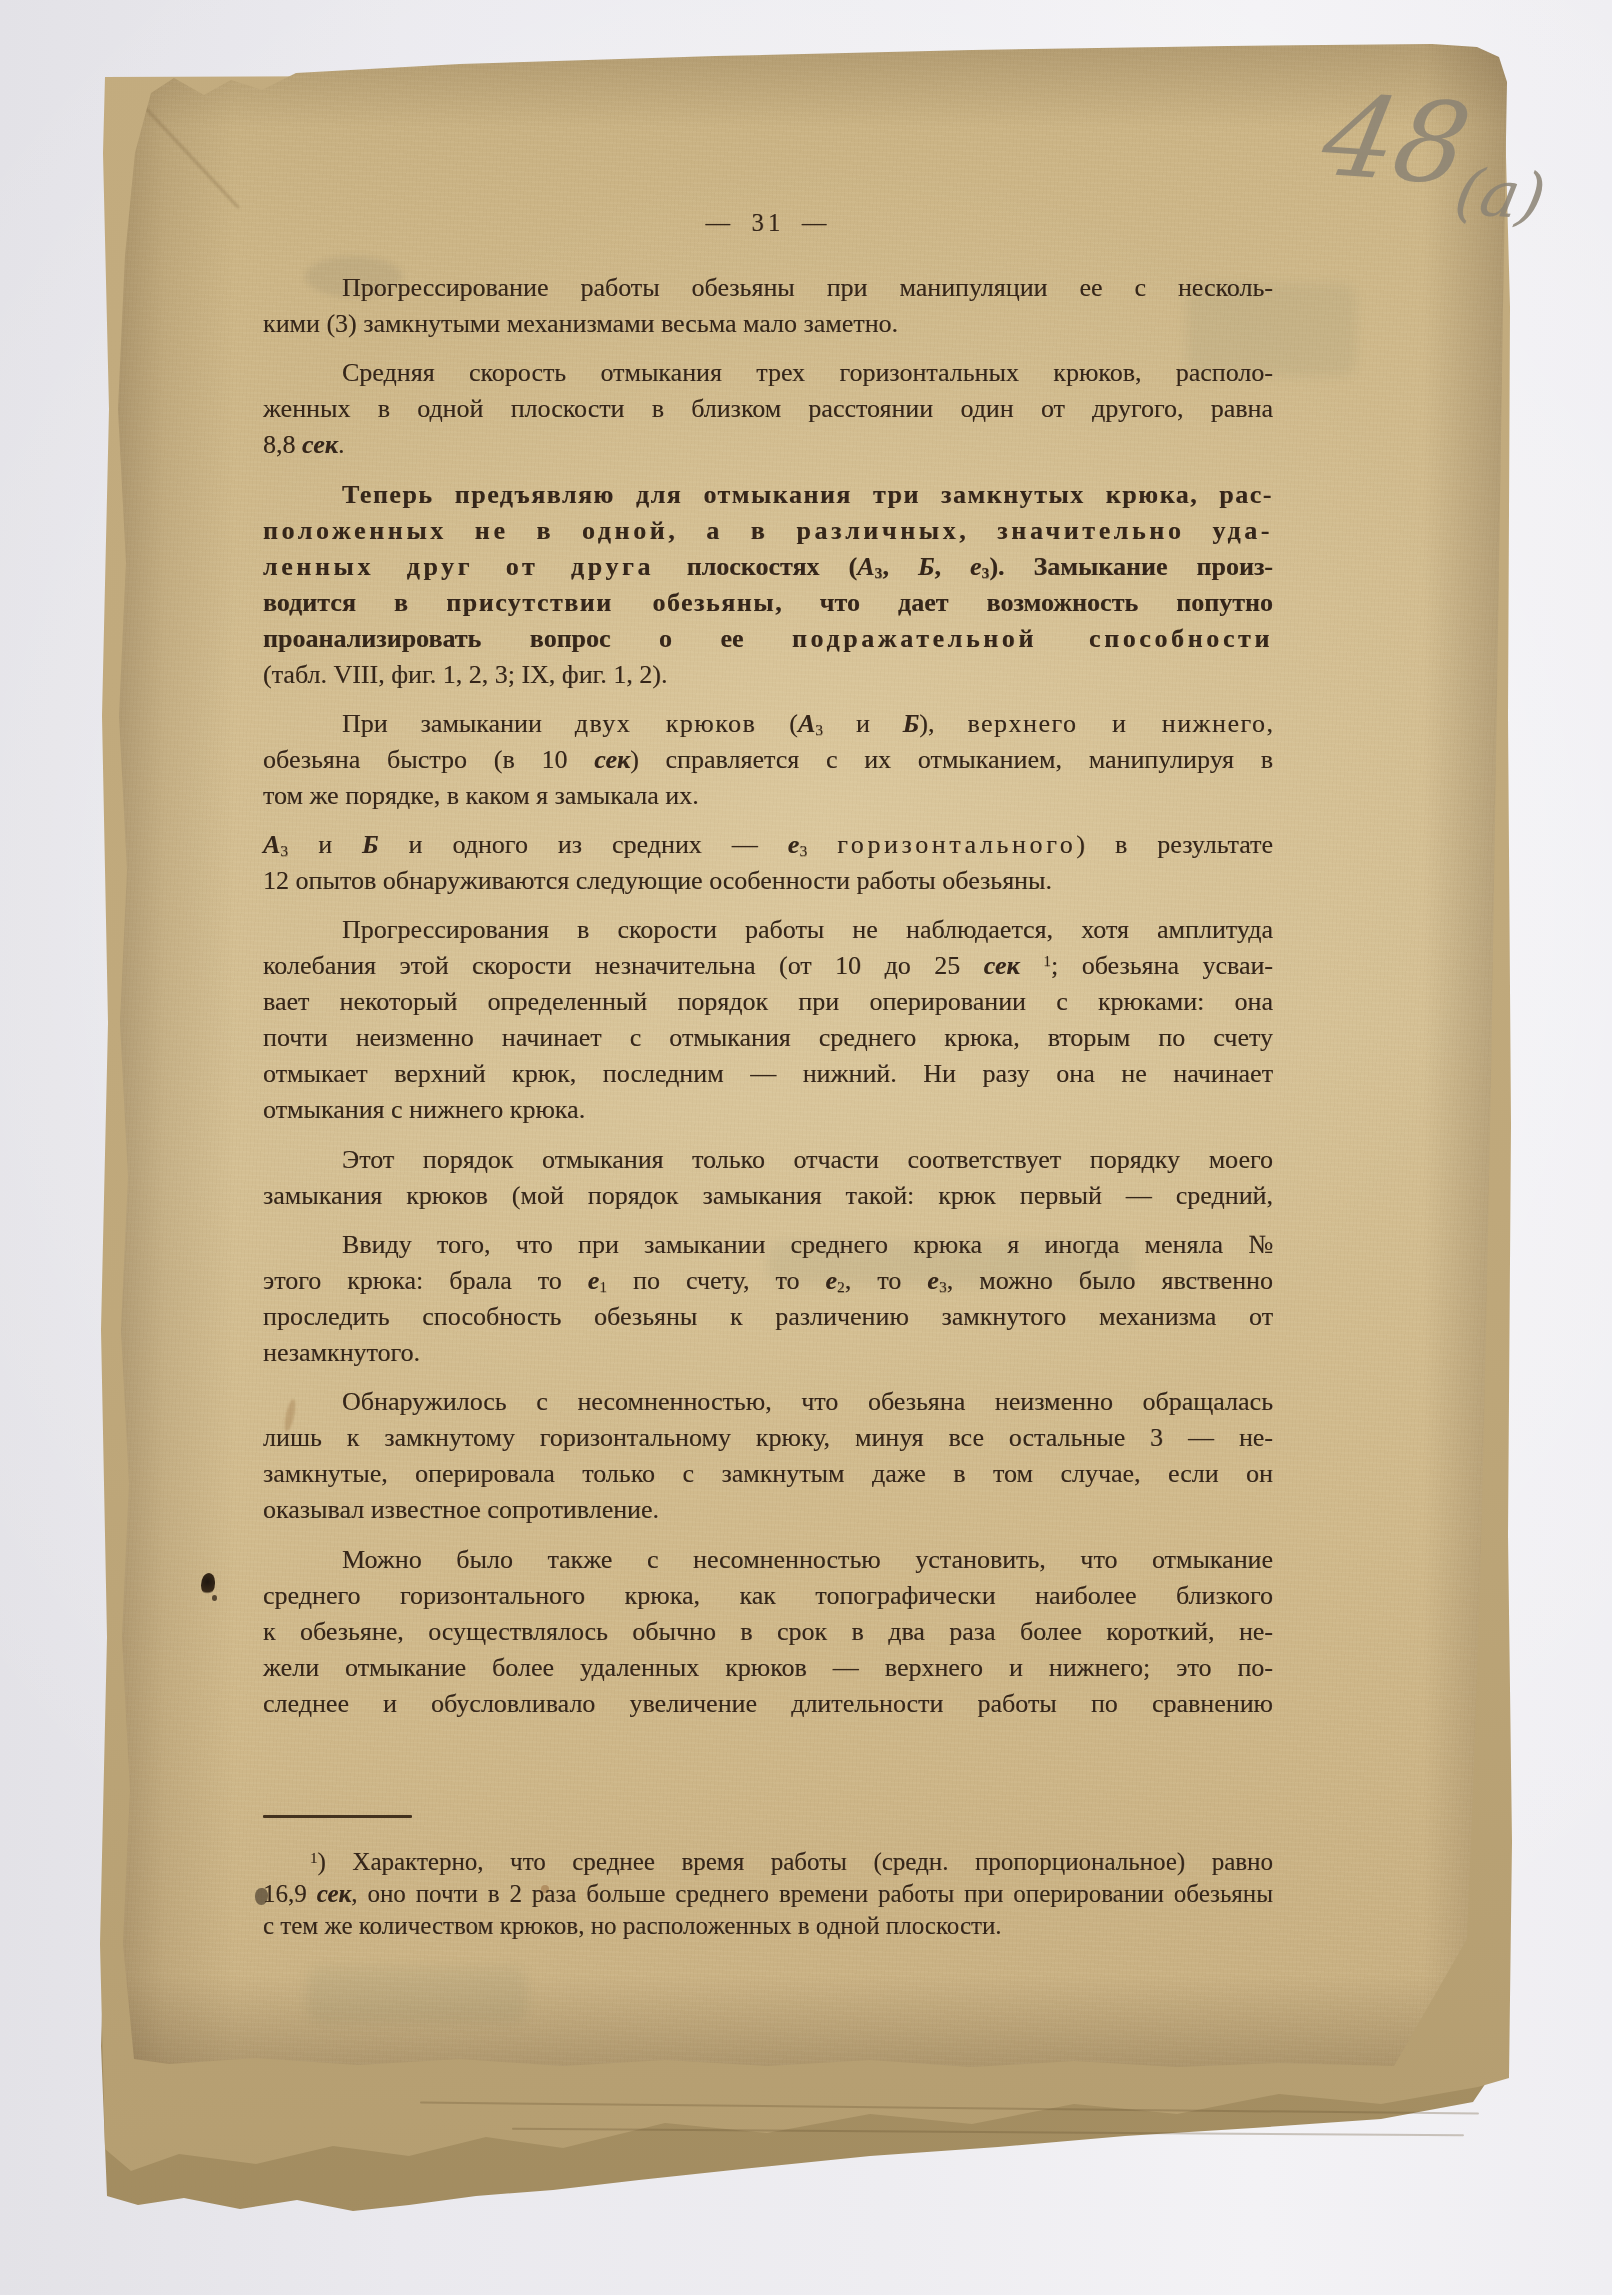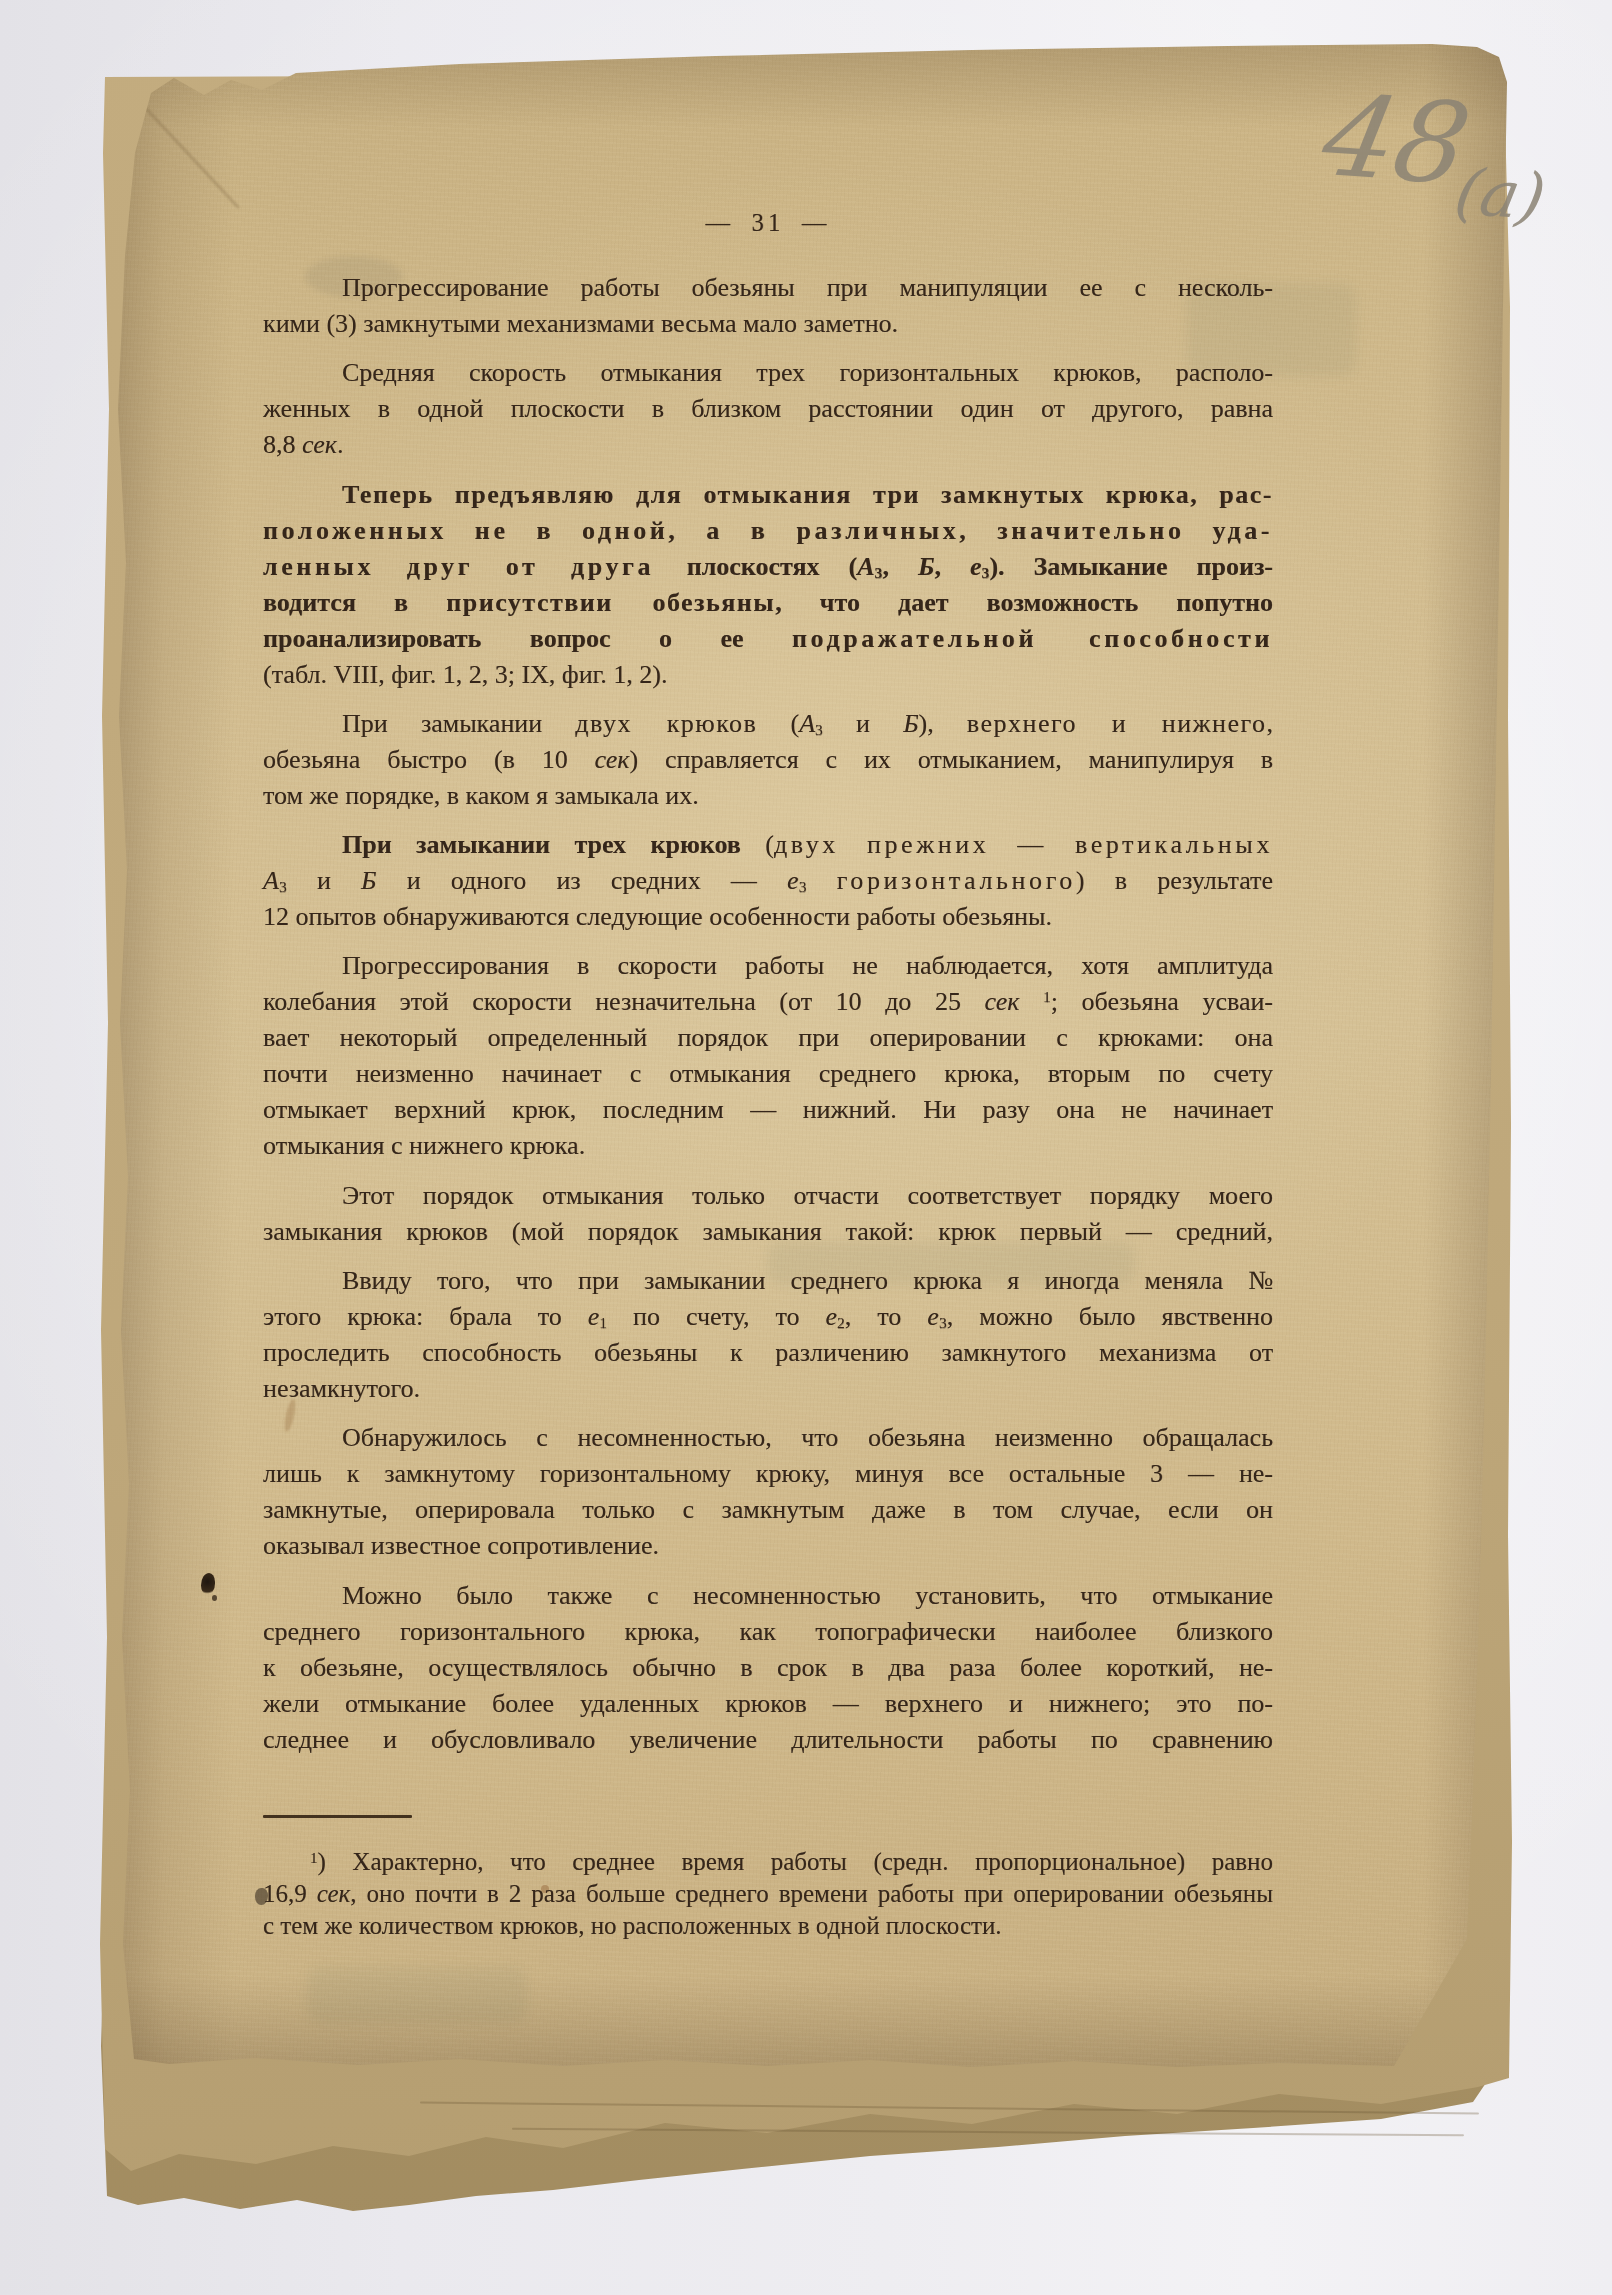--- a/index.html
+++ b/index.html
@@ -52,21 +52,21 @@
   .para{margin-bottom:13.3px;}
   .para.gap{margin-top:0;}
   .tline{
     height:36px;line-height:36px;font-size:26px;
     text-align:justify;text-align-last:justify;
     text-shadow:0.3px 0.3px 0 rgba(53,38,26,.38);
   }
   .tline.first{text-indent:79px;}
   .tline.end{text-align-last:left;}
   .b{font-weight:bold;}
-  .i{font-style:italic;}
+  .i{font-style:italic;font-weight:bold;}
   .ls1{letter-spacing:1.5px;}
   .ls2{letter-spacing:3.6px;}
   sub{font-size:.6em;vertical-align:-.22em;line-height:0;}
   sup{font-size:.6em;vertical-align:.5em;line-height:0;}
   .footnote{position:absolute;top:1815px;left:0;width:100%;font-size:25px;}
   .fn-rule{width:149px;height:2.6px;background:#43321f;border-radius:1px;margin-bottom:28px;}
   .fn-line{
     height:32px;line-height:32px;text-align:justify;text-align-last:justify;
     text-shadow:0.3px 0.3px 0 rgba(53,38,26,.35);
   }
@@ -141,21 +141,20 @@
           <div class="tline"><span class="b">водится в </span><span class="b ls1">присутствии обезьяны</span><span class="b">, что дает возможность попутно</span></div>
           <div class="tline"><span class="b">проанализировать вопрос о ее </span><span class="b ls2">подражательной способности</span></div>
           <div class="tline end"><span>(табл. VIII, фиг. 1, 2, 3; IX, фиг. 1, 2).</span></div>
         </div>
         <div class="para">
           <div class="tline first"><span>При замыкании </span><span class="ls1">двух крюков</span><span> (</span><span class="i">А</span><sub>3</sub><span> и </span><span class="i">Б</span><span>), </span><span class="ls1">верхнего и нижнего</span><span>,</span></div>
           <div class="tline"><span>обезьяна быстро (в 10 </span><span class="i">сек</span><span>) справляется с их отмыканием, манипулируя в</span></div>
           <div class="tline end"><span>том же порядке, в каком я замыкала их.</span></div>
         </div>
         <div class="para gap">
-          <div class="tline first"><span class="b">При замыкании трех крюков</span><span> (</span><span class="ls2">двух прежних — вертикальных</span></div>
           <div class="tline"><span class="i">А</span><sub>3</sub><span> и </span><span class="i">Б</span><span> и одного из средних — </span><span class="i">е</span><sub>3</sub><span> </span><span class="ls2">горизонтального</span><span>) в результате</span></div>
           <div class="tline end"><span>12 опытов обнаруживаются следующие особенности работы обезьяны.</span></div>
         </div>
         <div class="para">
           <div class="tline first"><span>Прогрессирования в скорости работы не наблюдается, хотя амплитуда</span></div>
           <div class="tline"><span>колебания этой скорости незначительна (от 10 до 25 </span><span class="i">сек</span><span> </span><sup>1</sup><span>; обезьяна усваи-</span></div>
           <div class="tline"><span>вает некоторый определенный порядок при оперировании с крюками: она</span></div>
           <div class="tline"><span>почти неизменно начинает с отмыкания среднего крюка, вторым по счету</span></div>
           <div class="tline"><span>отмыкает верхний крюк, последним — нижний. Ни разу она не начинает</span></div>
           <div class="tline end"><span>отмыкания с нижнего крюка.</span></div>

